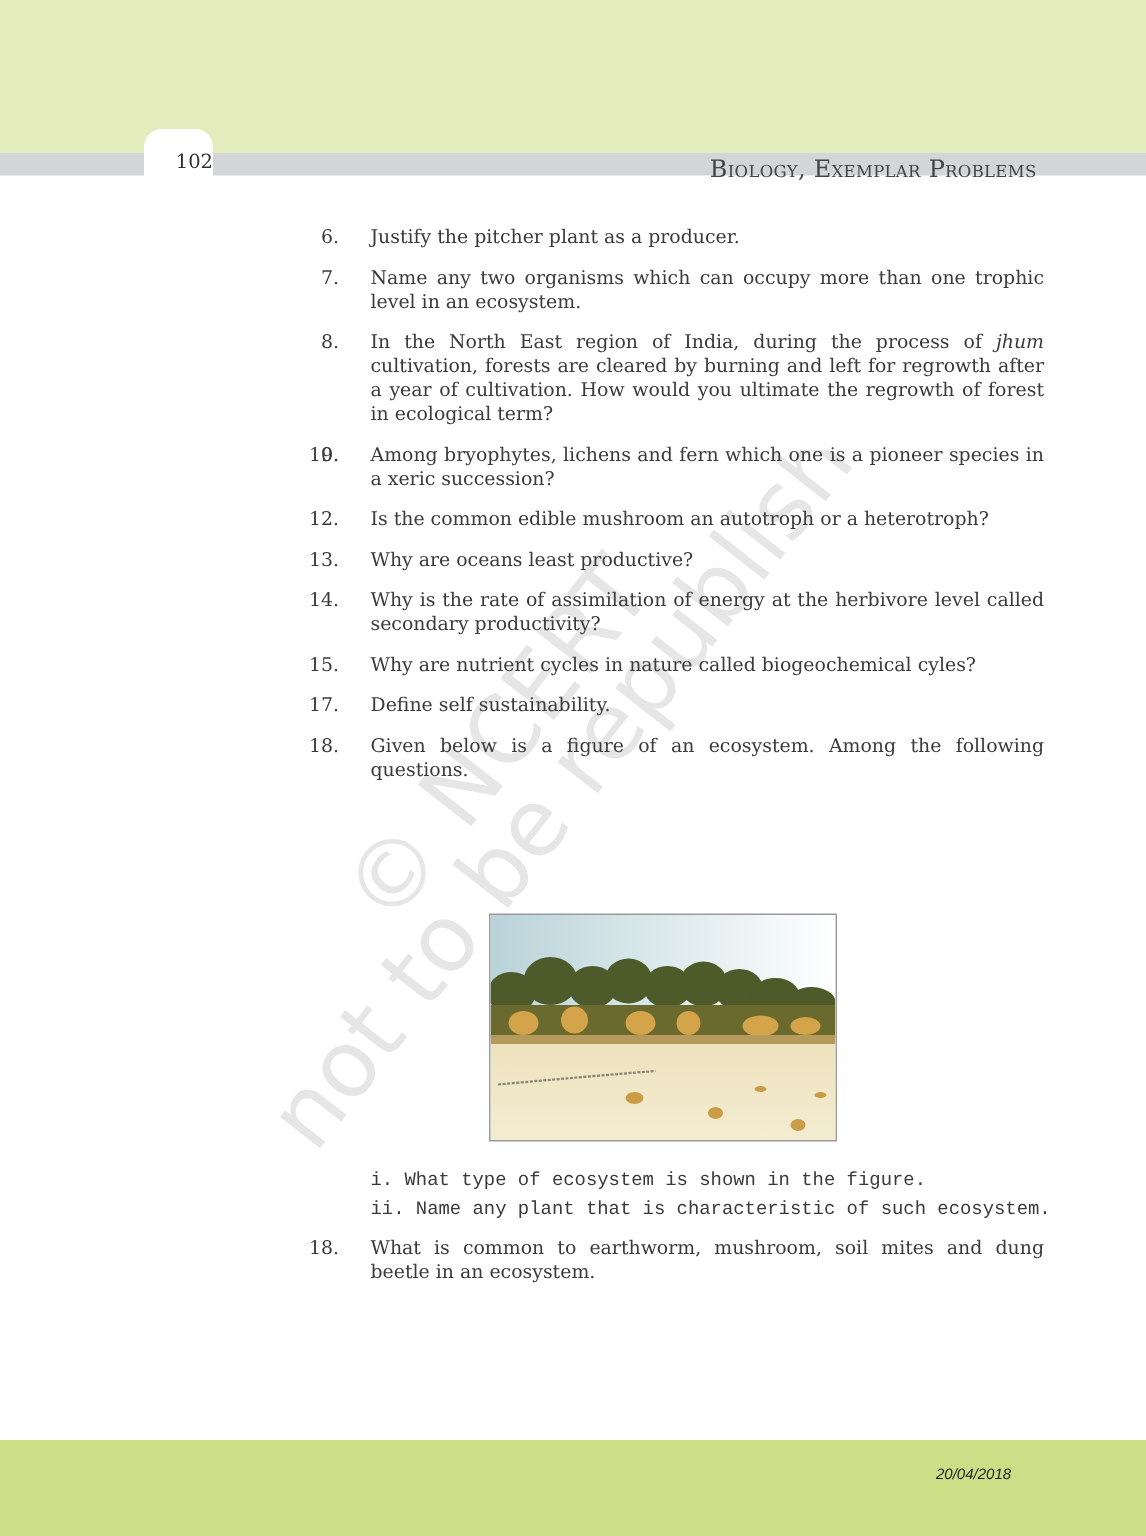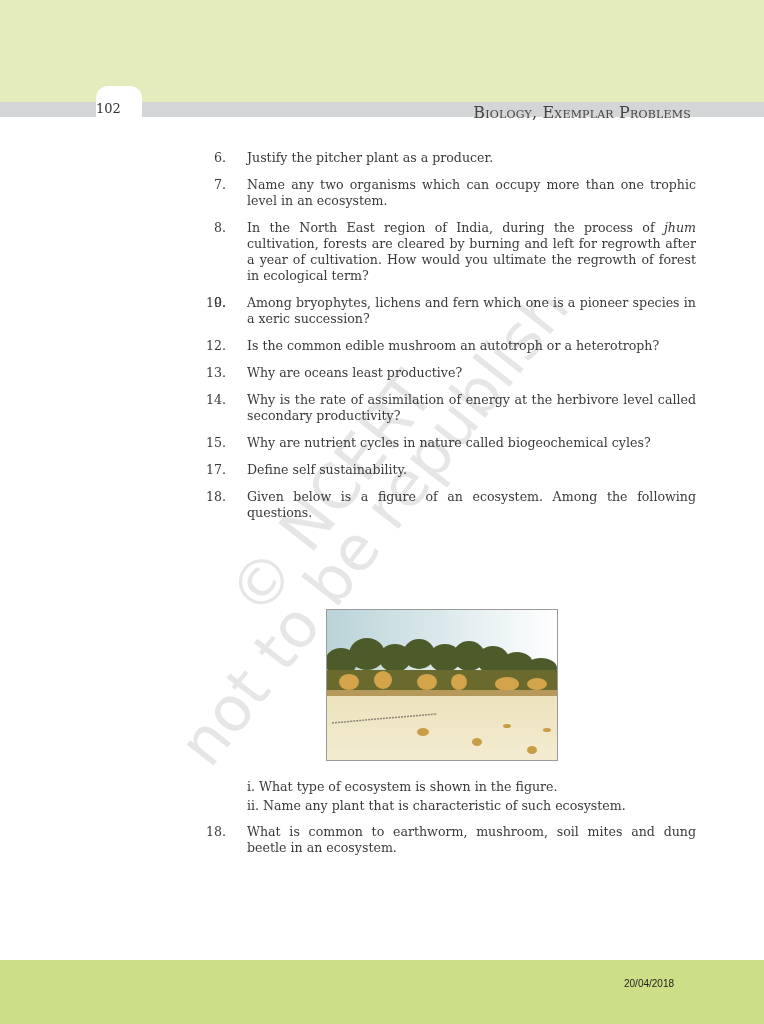--- a/index.html
+++ b/index.html
@@ -2,35 +2,35 @@
 <html><head>
 <meta charset="utf-8">
 <style>
   html, body { margin:0; padding:0; }
   body { width:764px; height:1024px; position:relative; background:#ffffff; overflow:hidden;
          font-family:"DejaVu Serif", "Liberation Serif", serif; color:#3a3a3a; }
   .top-band { position:absolute; left:0; top:0; width:764px; height:102px; background:#e4ecbd; }
   .header-bar { position:absolute; left:0; top:102px; width:764px; height:15px; background:#d3d5d6; }
   .page-tab { position:absolute; left:96px; top:86px; width:46px; height:34px; background:#ffffff;
               border-radius:12px 12px 0 0; }
-  .page-num { position:absolute; left:96px; top:101px; width:46px; text-align:left;
+  .page-num { position:absolute; left:96px; top:101px; width:46px; text-align:right;
               font-size:13px; color:#333; }
   .running-head { position:absolute; right:73px; top:103px; font-size:16px; color:#444;
                   font-variant:small-caps; letter-spacing:0.2px; }
   .bottom-band { position:absolute; left:0; top:960px; width:764px; height:64px; background:#ccdf86; }
   .date { position:absolute; left:624px; top:978px; font-family:"Liberation Sans", sans-serif;
-          font-size:10px; color:#222; }
+          font-size:10px; color:#222;font-style:italic; }
   .questions { position:absolute; left:196px; top:150px; width:500px; }
   .q { position:relative; padding-left:51px; font-size:12.6px; line-height:16px; margin-bottom:11px;
        text-align:justify; }
   .q .num { position:absolute; left:0; top:0; width:30px; text-align:right; }
   .q .txt { display:block; }
   .figure { position:absolute; left:326px; top:609px; width:230px; height:150px;
             border:1px solid #9a9a9a; overflow:hidden; }
-  .sub { position:absolute; left:247px; font-size:12.6px; line-height:16px; }
+  .sub { position:absolute; left:247px; font-size:12.6px; line-height:16px;font-family:Liberation Mono, monospace; }
   .q19 { position:absolute; left:196px; top:824px; width:500px; }
   .watermark { position:absolute; left:150px; top:300px; width:520px; height:520px; pointer-events:none; }
 </style>
 </head>
 <body>
 
 <div class="top-band"></div>
 <div class="header-bar"></div>
 <div class="page-tab"></div>
 <div class="page-num">102</div>

